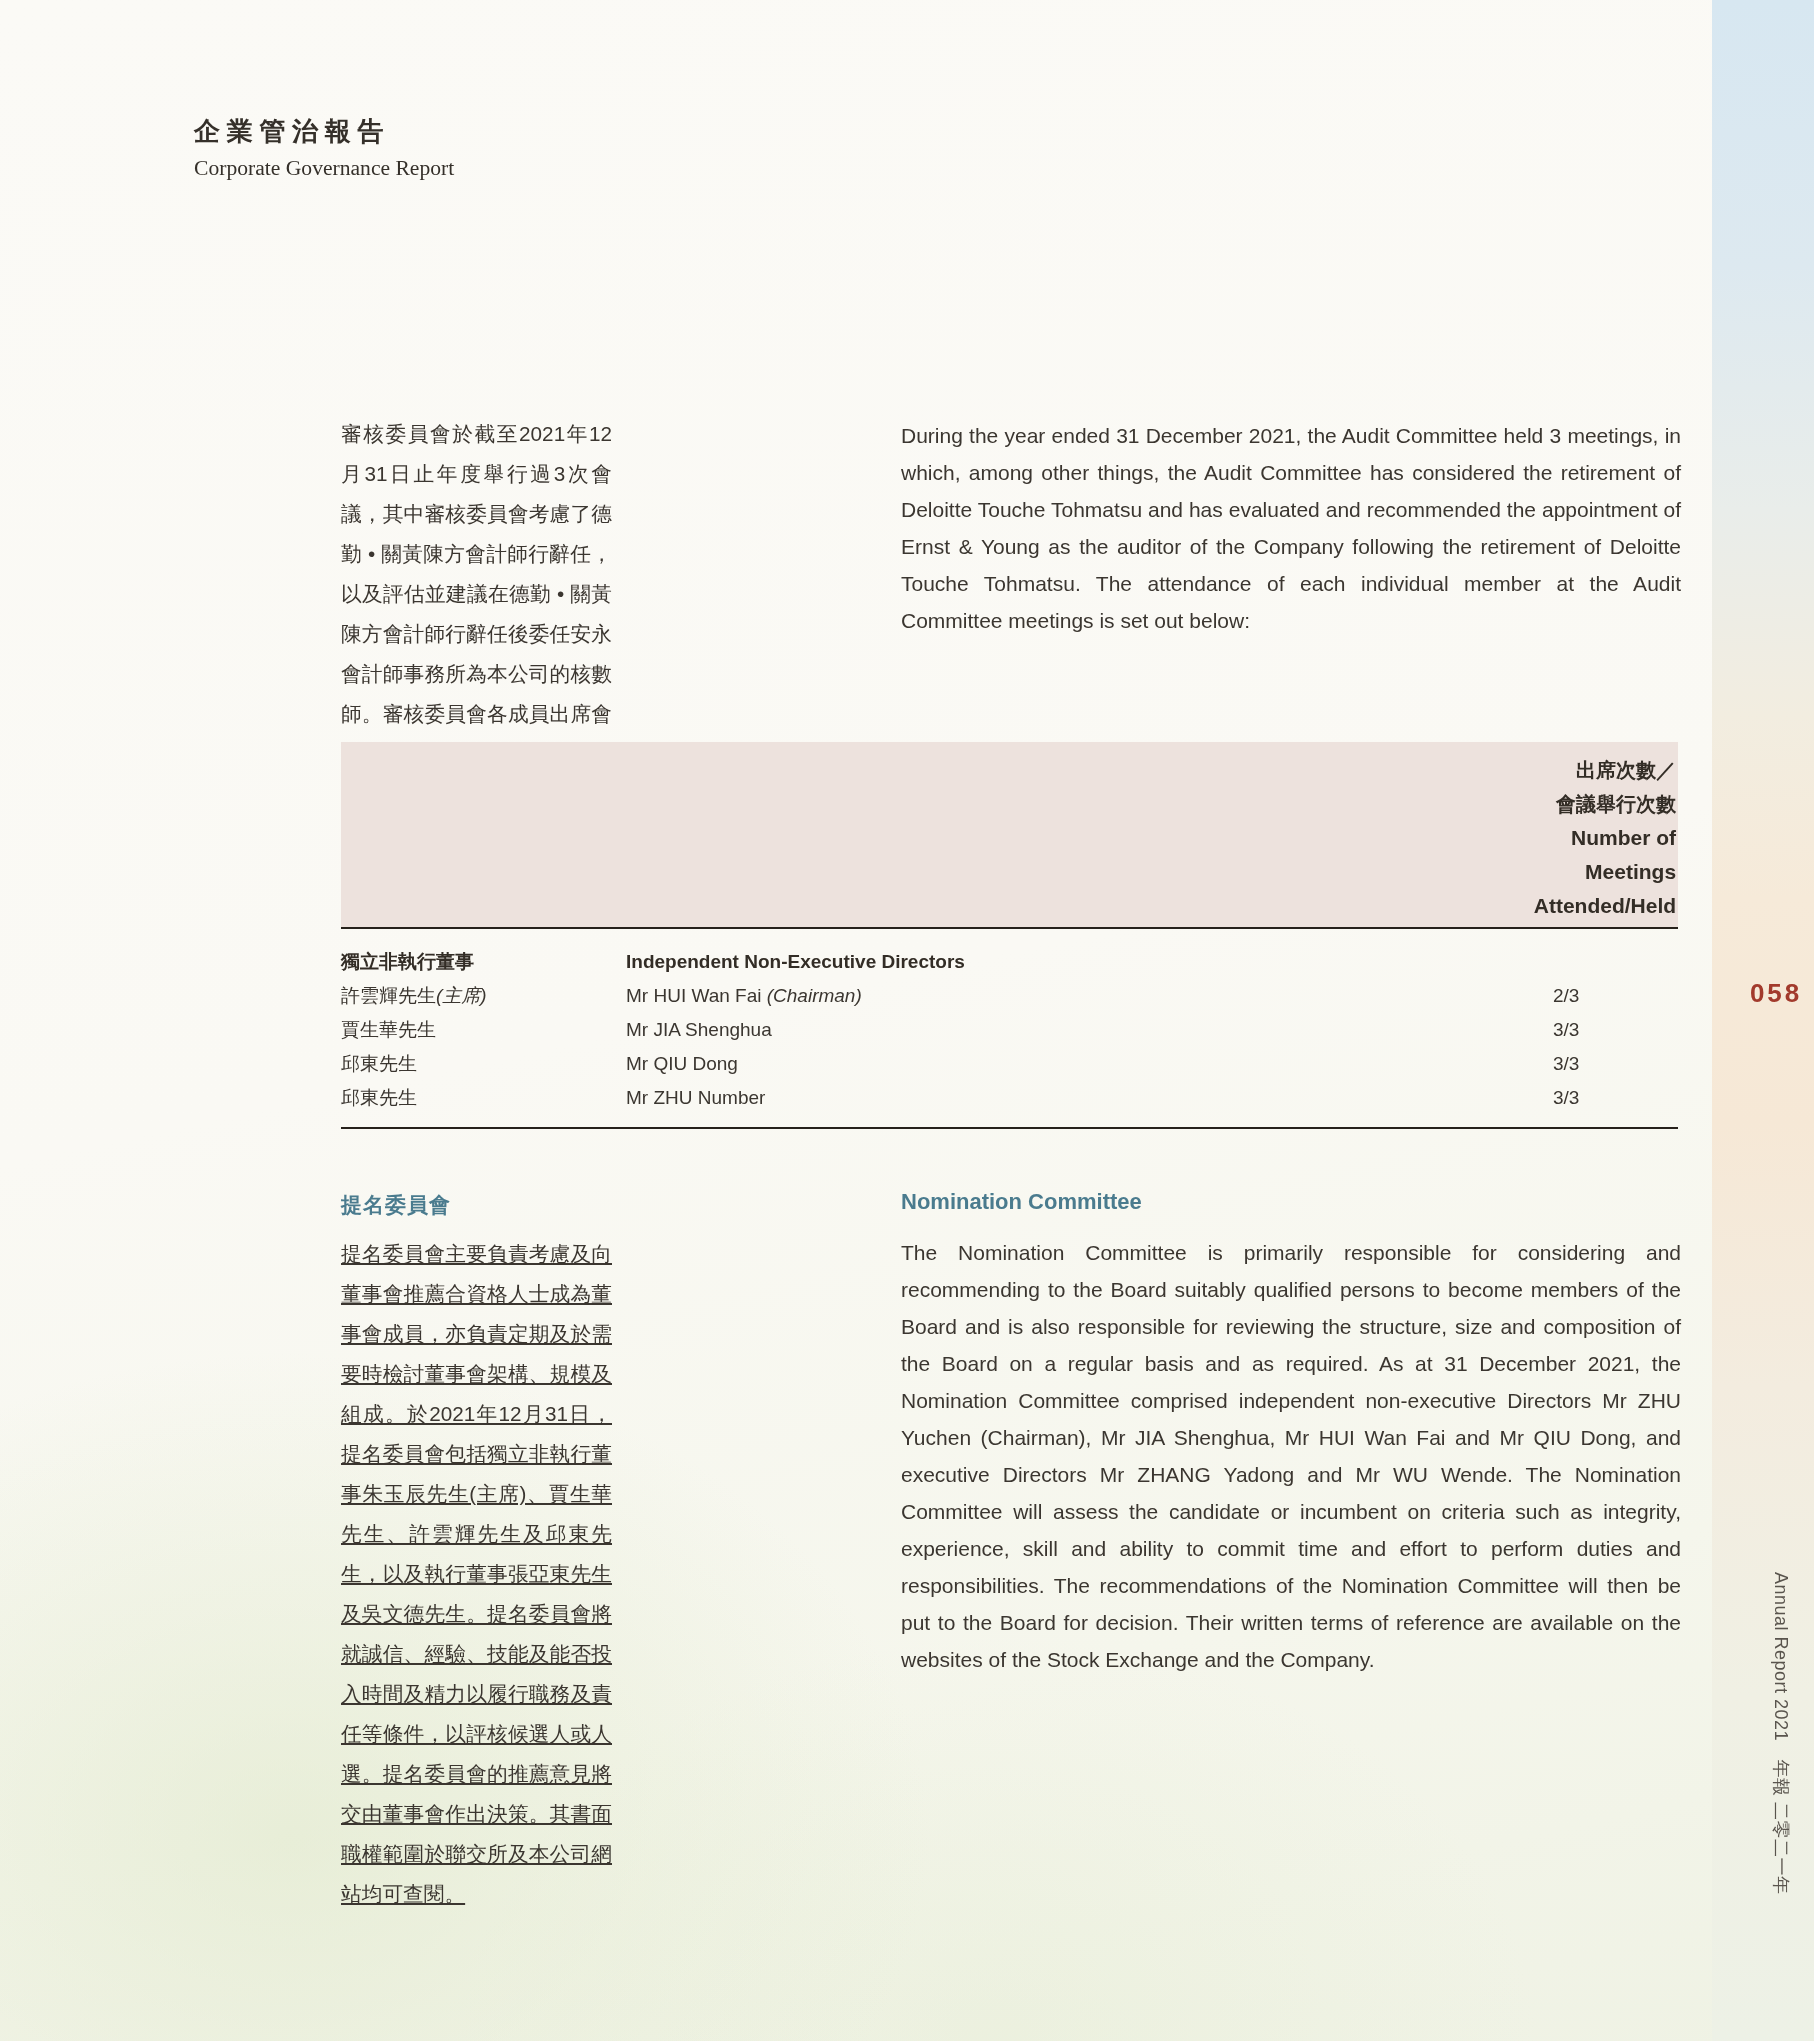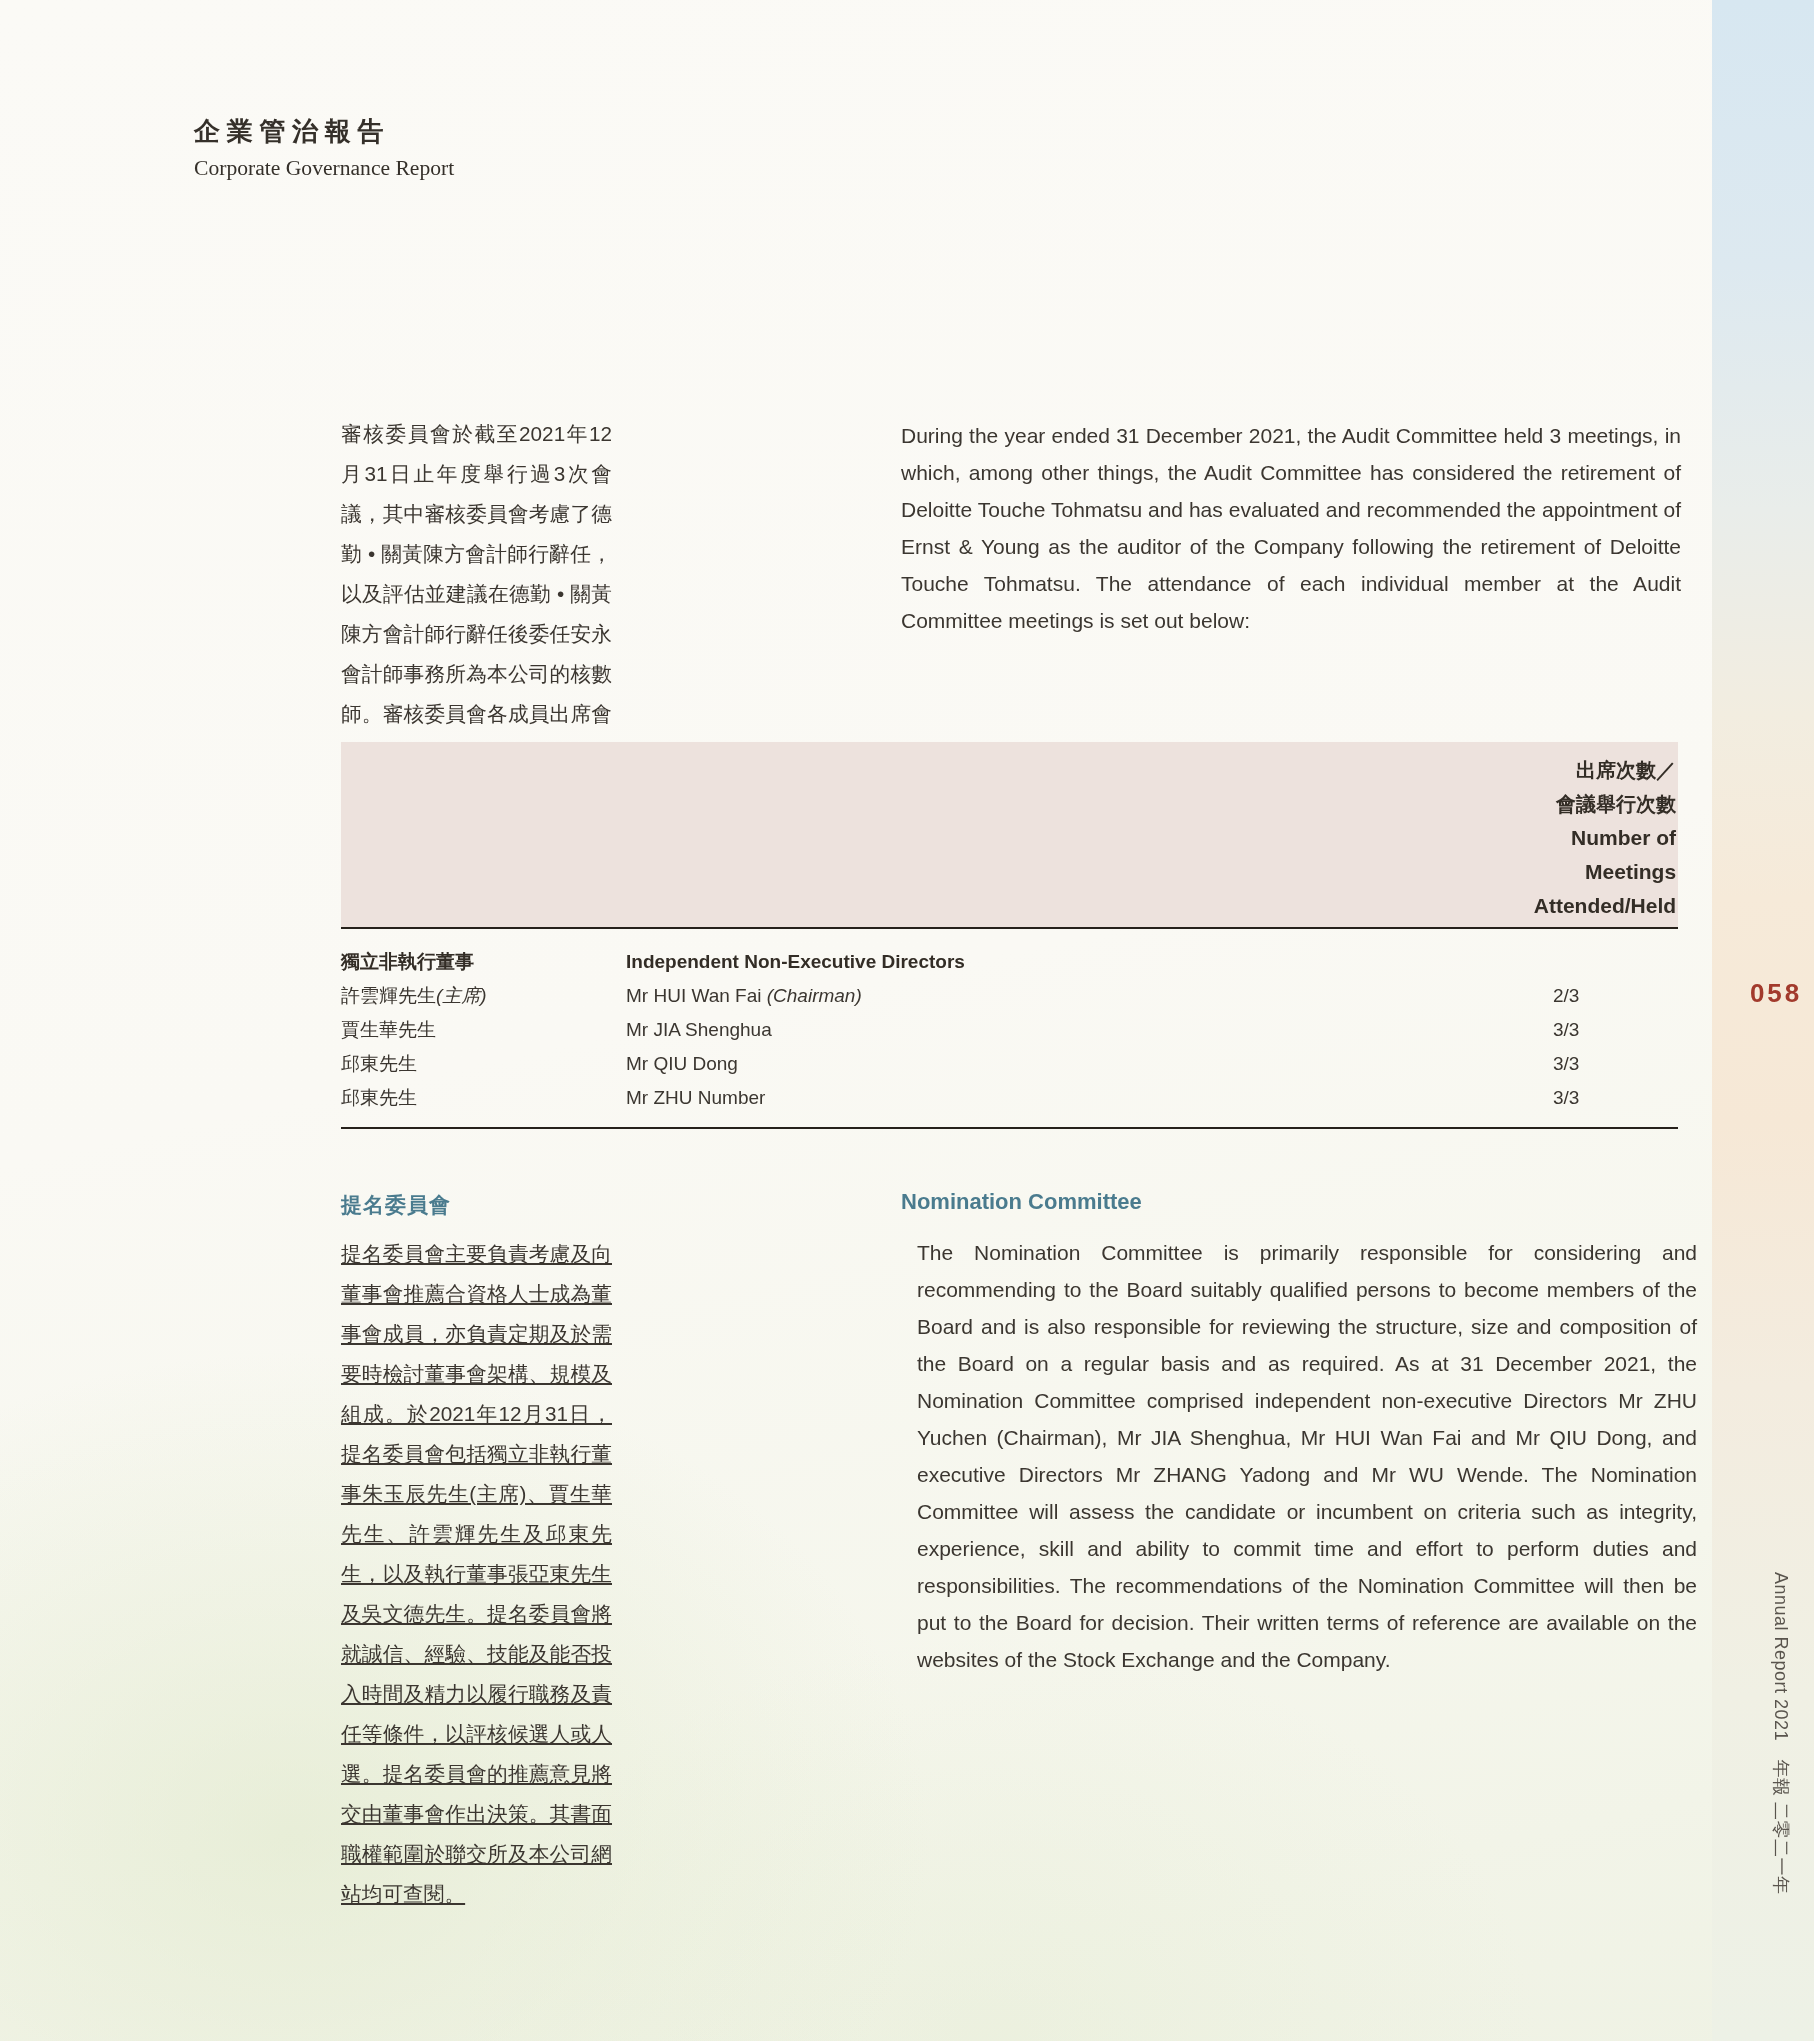--- a/index.html
+++ b/index.html
@@ -126,21 +126,21 @@
     color: #4a7b8e;
     letter-spacing: 1px;
   }
   .section-head-en {
     position: absolute;
     left: 901px; top: 1189px;
     font-size: 22px; font-weight: 700;
     color: #4a7b8e;
   }
   .nom-zh { left: 341px; top: 1234px; text-decoration: underline; }
-  .nom-en { left: 901px; top: 1234px; margin-left: 16px; }
+  .nom-en { left: 901px; top: 1234px; }
 </style>
 </head>
 <body>
 
 <div class="page">
 
   <div class="side-strip"></div>
 
   <div class="page-number">058</div>
 

